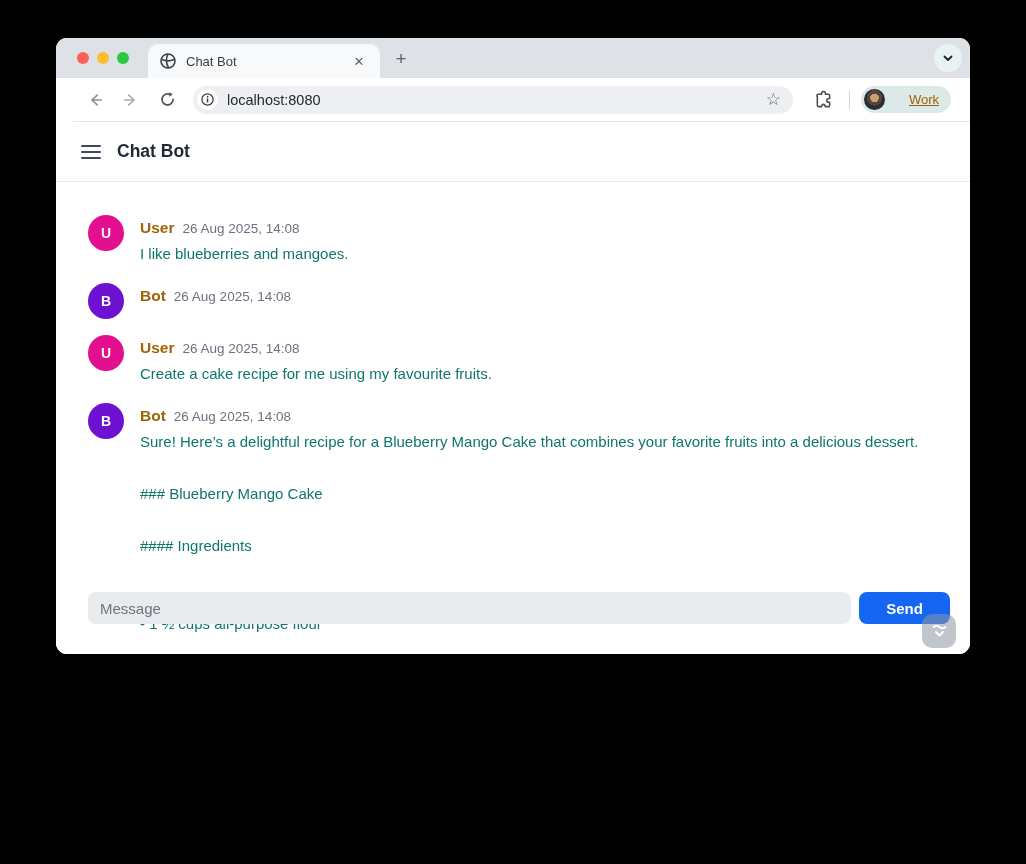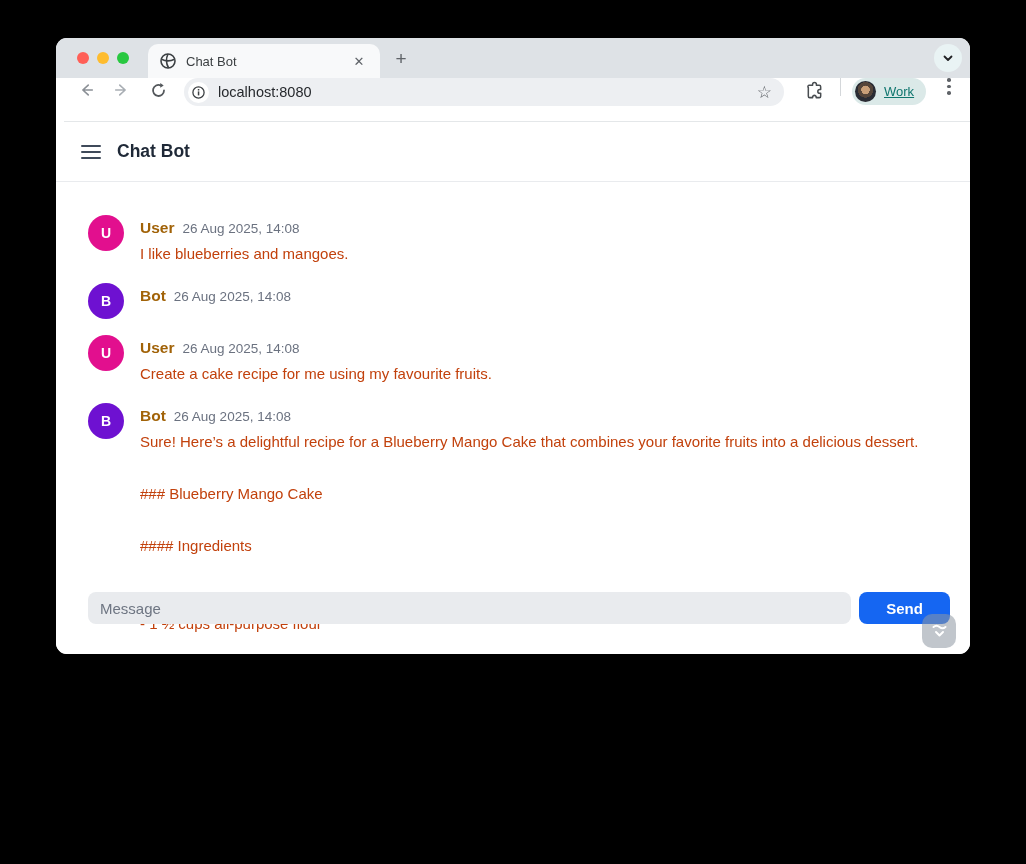--- a/index.html
+++ b/index.html
@@ -23,59 +23,59 @@
   .tab-favicon{width:16px;height:16px;flex:0 0 auto;color:#3c4043;}
   .tab-title{margin-left:10px;font-size:13px;color:#3c4043;flex:1;white-space:nowrap;overflow:hidden;}
   .tab-close{width:18px;height:18px;border-radius:50%;display:flex;align-items:center;justify-content:center;
     font-size:13px;color:#5f6368;cursor:default;}
   .new-tab-btn{position:absolute;left:332px;top:8px;width:26px;height:26px;border-radius:50%;
     display:flex;align-items:center;justify-content:center;font-size:19px;color:#5f6368;}
   .tab-search-btn{position:absolute;right:8px;top:6px;width:28px;height:28px;border-radius:50%;
     background:#e9f3f4;display:flex;align-items:center;justify-content:center;color:#202124;}
   
   .toolbar{
-    position:absolute;left:8px;top:40px;width:100%;height:44px;background:#ffffff;
-    border-bottom:1px solid #e4e7e9;box-sizing:border-box;display:flex;align-items:flex-start;
+    position:absolute;left:17px;top:40px;width:100%;height:44px;background:#ffffff;
+    border-bottom:1px solid #e4e7e9;box-sizing:border-box;display:flex;align-items:center;
   }
   .nav-icon{width:24px;height:24px;display:flex;align-items:center;justify-content:center;}
   .nav-back{margin-left:10px;color:#8b9096;}
   .nav-forward{margin-left:12px;color:#a9aeb4;}
   .nav-reload{margin-left:12px;color:#54585c;}
   .omnibox{
     margin-left:14px;width:600px;height:28px;background:#edeff2;border-radius:14px;
     display:flex;align-items:center;padding:0 8px 0 4px;box-sizing:border-box;
   }
   .site-info{width:21px;height:21px;border-radius:50%;background:#fff;display:flex;align-items:center;
     justify-content:center;color:#3c4043;flex:0 0 auto;}
   .url-text{margin-left:9px;font-size:14.5px;color:#26292d;flex:1;white-space:nowrap;}
   .star-icon{font-size:17px;color:#5f6368;flex:0 0 auto;margin-right:4px;}
   .ext-icon{margin-left:18px;color:#494d51;}
   .toolbar-divider{width:1px;height:18px;background:#d4d7da;margin-left:14px;}
   .profile-chip{margin-left:11px;height:27px;border-radius:14px;background:#dbe9e8;display:flex;
     align-items:center;padding:0 12px 0 3px;}
   .profile-avatar{width:21px;height:21px;border-radius:50%;
     background:radial-gradient(circle at 50% 42%, #c99f78 0 26%, #55453a 27% 48%, #2a2c34 49% 100%);}
-  .profile-name{margin-left:8px;font-size:13px;color:#0f766e;text-decoration:underline;}
+  .profile-name{margin-left:24px;font-size:13px;color:#a16207;text-decoration:underline;}
   .menu-dots{margin-left:14px;display:flex;flex-direction:column;gap:3px;align-items:center;width:18px;}
   .menu-dots i{width:3.5px;height:3.5px;border-radius:50%;background:#5f6368;display:block;}
   
   .app{position:absolute;left:0;top:84px;width:100%;height:668px;background:#fff;display:flex;flex-direction:column;}
   .app-header{height:59px;flex:0 0 auto;border-bottom:1px solid #e9ebee;display:flex;align-items:center;}
   .hamburger{margin-left:20px;width:20px;display:flex;flex-direction:column;gap:4px;padding:5px;}
   .hamburger i{display:block;height:2px;background:#3f4a5a;border-radius:1px;}
   .app-title{margin-left:11px;font-size:17.5px;font-weight:700;color:#1f2937;}
   .message-list{flex:1;overflow:hidden;padding:33px 46px 0 32px;}
   .message-row{display:flex;gap:16px;margin-bottom:16px;align-items:flex-start;}
   .msg-avatar{width:36px;height:36px;border-radius:50%;flex:0 0 auto;display:flex;align-items:center;
     justify-content:center;color:#fff;font-size:14px;}
   .msg-content{flex:1;min-width:0;}
   .msg-header{line-height:26px;height:26px;}
   .msg-author{font-size:15.5px;font-weight:700;color:#a16207;}
   .msg-time{margin-left:8px;font-size:13.5px;color:#6b7280;}
-  .msg-body{font-size:15px;line-height:26px;color:#c2410c;white-space:pre-line;}
+  .msg-body{font-size:15px;line-height:26px;color:#0f766e;white-space:pre-line;}
   
   .composer{position:absolute;left:32px;right:20px;bottom:30px;height:32px;display:flex;}
   .composer-input{flex:1;height:32px;background:#e9ebee;border:none;border-radius:8px;padding:0 12px;
     font-size:15px;font-family:"Liberation Sans",sans-serif;color:#1f2937;box-sizing:border-box;outline:none;}
   .composer-input::placeholder{color:#6e7582;}
   .send-btn{margin-left:8px;width:91px;height:32px;background:#1566f2;color:#fff;border:none;border-radius:8px;
     font-size:15px;font-weight:700;font-family:"Liberation Sans",sans-serif;cursor:pointer;}
   .scroll-bottom-btn{position:absolute;right:14px;bottom:6px;width:34px;height:34px;border-radius:10px;
     background:rgba(142,152,163,0.55);display:flex;align-items:center;justify-content:center;}
 </style>

